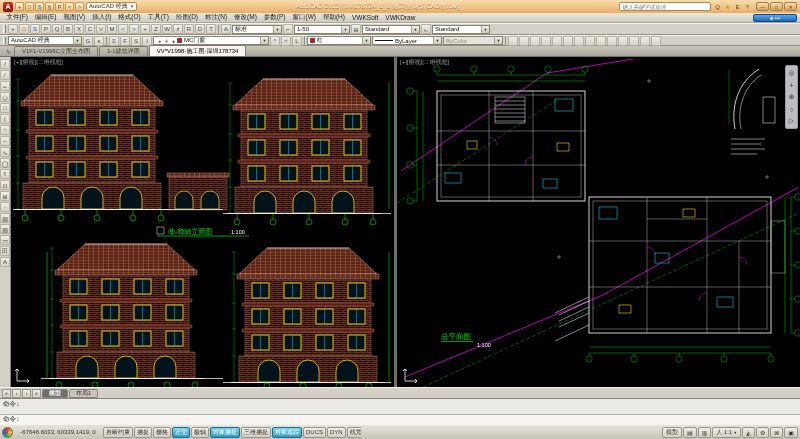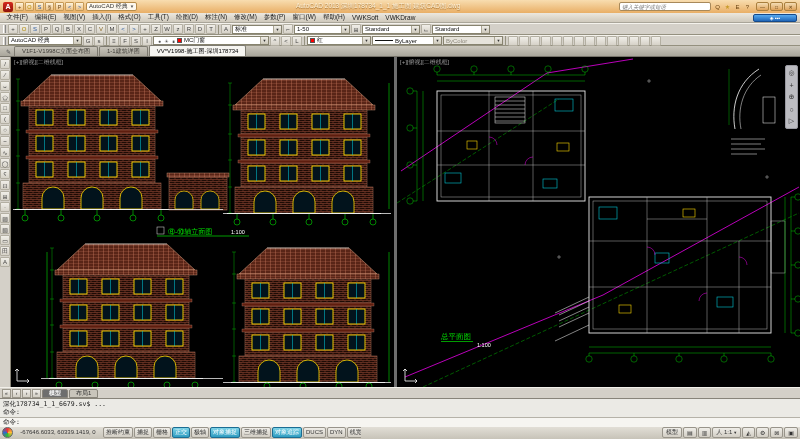--- a/index.html
+++ b/index.html
@@ -502,21 +502,20 @@
       <span class="mnav">«</span>
       <span class="mnav">‹</span>
       <span class="mnav">›</span>
       <span class="mnav">»</span>
       <span class="mtab active">模型</span>
       <span class="mtab">布局1</span>
     </div>
 
   <div class="cmd">
     <div class="hist">
-      <div>深化178734_1_1_6679.sv$ ...</div>
       <div>命令:</div>
     </div>
     <div class="prompt">
         <span>命令:</span>
       </div>
   </div>
 
   <div class="status">
     <div class="orb"></div>
     <div class="coords">-67646.6033, 60339.1419, 0</div>

